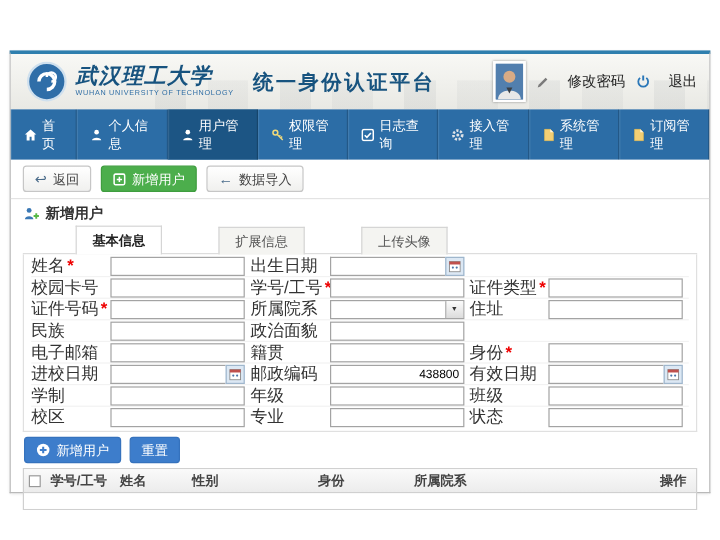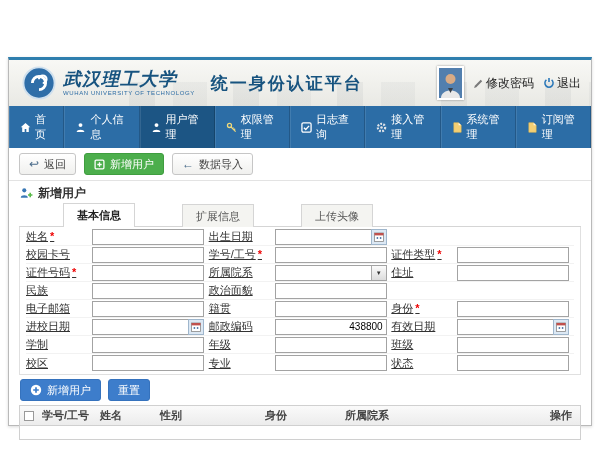--- a/index.html
+++ b/index.html
@@ -1,30 +1,30 @@
 <!DOCTYPE html>
 <html><head>
 <meta charset="utf-8">
 <style>
   * { box-sizing: border-box; margin: 0; padding: 0; }
   html,body { width:600px; height:450px; background:#fff; font-family:"Liberation Sans",sans-serif; overflow:hidden; }
-  .window { position:absolute; left:8px; top:57px; width:584px; height:369px; background:#fff;
+  .window { position:absolute; left:8px; top:42px; width:584px; height:369px; background:#fff;
             border:1px solid #b9b9b9; border-top:3px solid #2f7fae; box-shadow:0 1px 3px rgba(0,0,0,.15); }
   
   .hdr { position:relative; height:46px; background:linear-gradient(#f8f8f5,#e9e9e4); display:flex; align-items:center; overflow:hidden; }
   .hdr::before { content:""; position:absolute; left:120px; right:0; bottom:0; height:24px;
      background:repeating-linear-gradient(90deg, rgba(100,110,120,.08) 0 26px, transparent 26px 44px, rgba(100,110,120,.06) 44px 78px, transparent 78px 104px); }
   .brand { display:flex; align-items:center; gap:7px; padding-left:13px; position:relative; }
   .logo { width:34px; height:34px; flex:none; }
   .uname-cn { font-family:"DejaVu Serif",serif; font-style:italic; font-weight:bold; font-size:18px; color:#17537f; line-height:18px; letter-spacing:1px; }
   .uname-en { font-size:6px; color:#2e6da4; letter-spacing:.6px; margin-top:2px; }
   .ptitle { font-size:17px; font-weight:bold; color:#17537f; margin-left:16px; letter-spacing:2px; position:relative;text-align:right; }
   .hdr-right { position:absolute; right:10px; top:0; height:46px; display:flex; align-items:center; gap:9px; }
   .avatar { width:27px; height:34px; background:linear-gradient(#6d94bd,#3f6c9c); border:2px solid #fff; box-shadow:0 0 2px rgba(0,0,0,.4); }
-  .hlink { display:flex; align-items:center; gap:2px; font-size:12px; color:#222; cursor:pointer; }
+  .hlink { display:flex; align-items:center; gap:15px; font-size:12px; color:#222; cursor:pointer; }
   
   .nav { height:42px; background:#2c6da6; display:flex; }
   .nav-item { display:flex; align-items:center; gap:4px; padding:0 10px; font-size:11px; color:#fff;
               border-right:1px solid rgba(0,0,0,.18); border-left:1px solid rgba(255,255,255,.10); cursor:pointer; }
   .nav-item.active { background:#1c5584; }
   .nicon { display:flex; align-items:center; }
   
   .toolbar { height:33px; display:flex; align-items:center; gap:8px; padding:0 10px; border-bottom:1px solid #e3e3e3; }
   .btn { display:inline-flex; align-items:center; gap:5px; height:22px; padding:0 9px; font-size:11px;
          border-radius:3px; cursor:pointer; }
@@ -36,21 +36,21 @@
   
   .tabs { margin:0 10px; border-bottom:1px solid #d5d5d5; height:22px; display:flex; align-items:flex-end; }
   .tab { padding:4px 13px 3px; font-size:11px; color:#555; background:#f4f4f1; border:1px solid #d5d5d5;
          border-bottom:none; margin-right:3px; cursor:pointer; position:relative; top:1px;margin-left:44px; }
   .tab.active { background:#fff; font-weight:bold; color:#222; padding-bottom:4px; }
   
   .form { margin:0 10px; border:1px solid #e0e0e0; border-top:none; padding:1px 6px 2px; background:#fff; }
   .frow { display:grid; grid-template-columns:1fr 1fr 1fr; height:18px; align-items:center; border-bottom:1px solid #f2f2f2; }
   .frow:last-child { border-bottom:none; }
   .fld { display:flex; align-items:center; }
-  .flb { width:66px; flex:none; font-size:11px; color:#333; white-space:nowrap;text-decoration:underline; }
+  .flb { width:66px; flex:none; font-size:14px; color:#333; white-space:nowrap; }
   .req { color:#e00; font-style:normal; font-weight:bold; margin-left:2px; }
   .fin { width:112px; height:16px; border:1px solid #a3a3a3; font:10px "Liberation Sans",sans-serif; padding:0 3px; background:#fff;text-align:right; }
   .dwrap { display:flex; }
   .din { width:96px; border-right:none; }
   .dbtn { width:16px; height:16px; background:#dce8f4; border:1px solid #9fb6cc; display:flex; align-items:center; justify-content:center; cursor:pointer; }
   .sel { width:112px; height:16px; border:1px solid #a3a3a3; background:#fff; position:relative; cursor:pointer; }
   .sarr { position:absolute; right:0; top:0; width:15px; height:14px; background:linear-gradient(#fbfbfb,#dcdcdc);
           border-left:1px solid #aaa; font-size:6px; color:#333; display:flex; align-items:center; justify-content:center; }
   
   .actions { height:30px; display:flex; align-items:center; gap:7px; padding:0 11px; }

